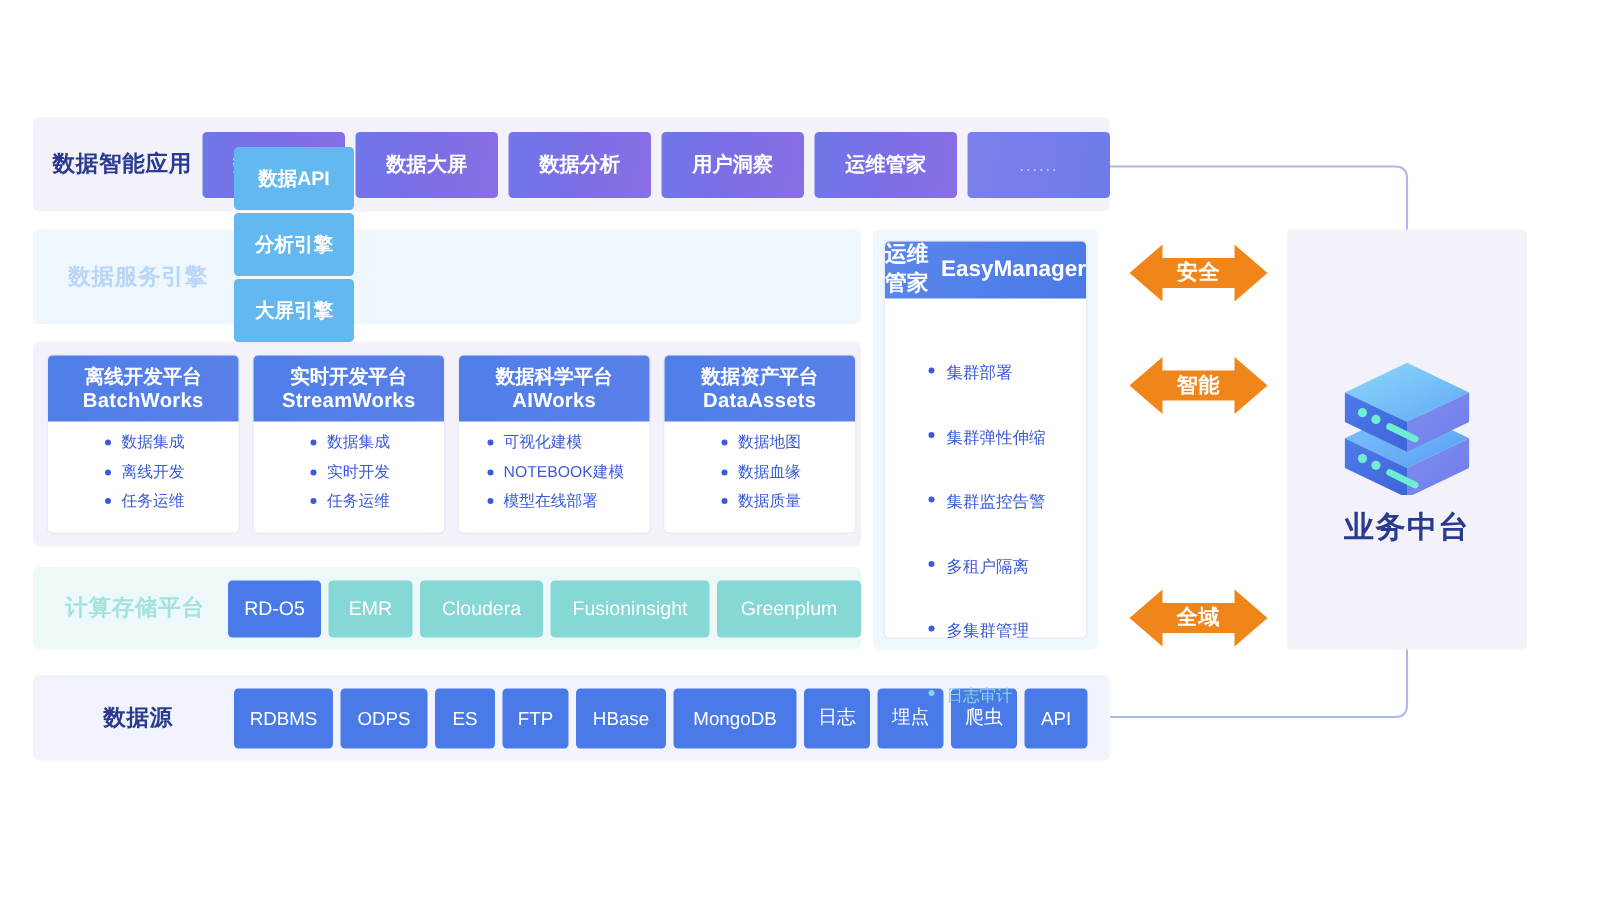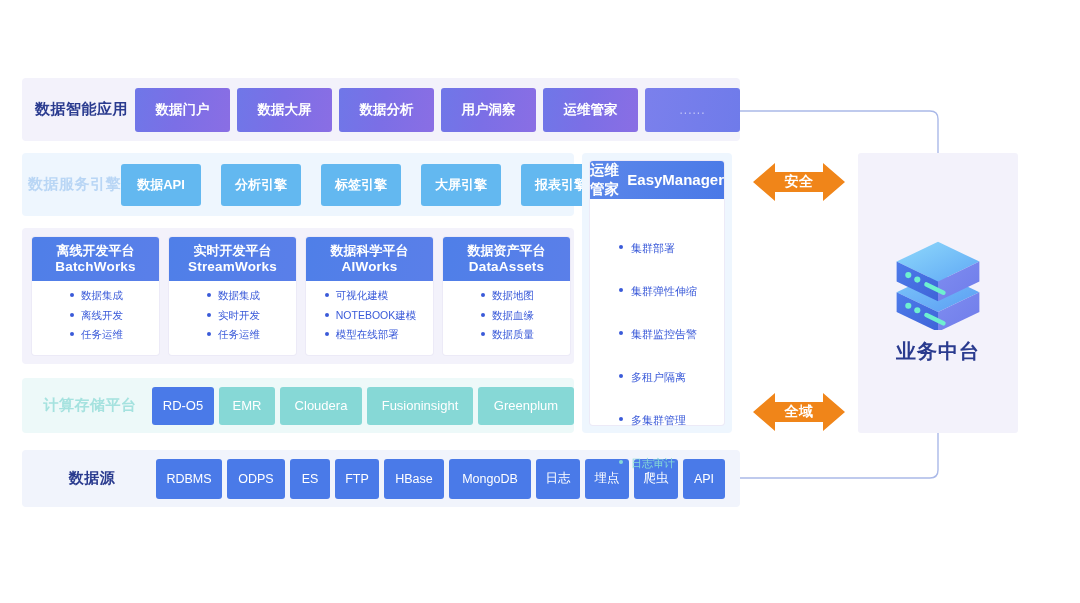--- a/index.html
+++ b/index.html
@@ -50,21 +50,21 @@
     color: rgba(255,255,255,.55); font-weight: normal; letter-spacing: 1px;
     font-size: 12px;
   }
 
   
   #band-svc {
     left: 22px; top: 153px; width: 552px; height: 63px;
     background: #eef6fe;
   }
   #band-svc .band-label { color: #b9d6f5; width: 128px; margin-left: 6px; }
-  #band-svc .tilerow { gap: 20px; }
+  #band-svc .tilerow { gap: 2px; flex-direction: column; }
   #band-svc .tile {
     width: 80px; height: 42px;
     background: #63b8f0; font-weight: bold; font-size: 13px;
   }
 
   
   #band-plat {
     left: 22px; top: 228px; width: 552px; height: 136px;
     background: #f3f2fb; align-items: center;
   }
@@ -191,21 +191,20 @@
       <div class="tile">运维管家</div>
       <div class="tile ellipsis">......</div>
     </div>
   </div>
 
   <div class="band" id="band-svc">
     <div class="band-label">数据服务引擎</div>
     <div class="tilerow">
       <div class="tile">数据API</div>
       <div class="tile">分析引擎</div>
-      <div class="tile">标签引擎</div>
       <div class="tile">大屏引擎</div>
       <div class="tile">报表引擎</div>
     </div>
   </div>
 
   <div class="band" id="band-plat">
     <div class="platcards">
 
       <div class="platcard">
         <div class="platcard-head">
@@ -300,20 +299,26 @@
         <li class="muted">日志审计</li>
       </ul>
     </div>
   </div>
 
   <div class="arrow" style="left:753px; top:159px;">
     <svg viewBox="0 0 92 46">
       <polygon points="0,23 22,4 22,13 70,13 70,4 92,23 70,42 70,33 22,33 22,42" fill="#f08519"></polygon>
     </svg>
     <span>安全</span>
+  </div>
+  <div class="arrow" style="left:753px; top:234px;">
+    <svg viewBox="0 0 92 46">
+      <polygon points="0,23 22,4 22,13 70,13 70,4 92,23 70,42 70,33 22,33 22,42" fill="#f08519"></polygon>
+    </svg>
+    <span>智能</span>
   </div>
   <div class="arrow" style="left:753px; top:389px;">
     <svg viewBox="0 0 92 46">
       <polygon points="0,23 22,4 22,13 70,13 70,4 92,23 70,42 70,33 22,33 22,42" fill="#f08519"></polygon>
     </svg>
     <span>全域</span>
   </div>
 
   <div id="biz-panel">
     <svg id="biz-icon" viewBox="0 0 120 120">

